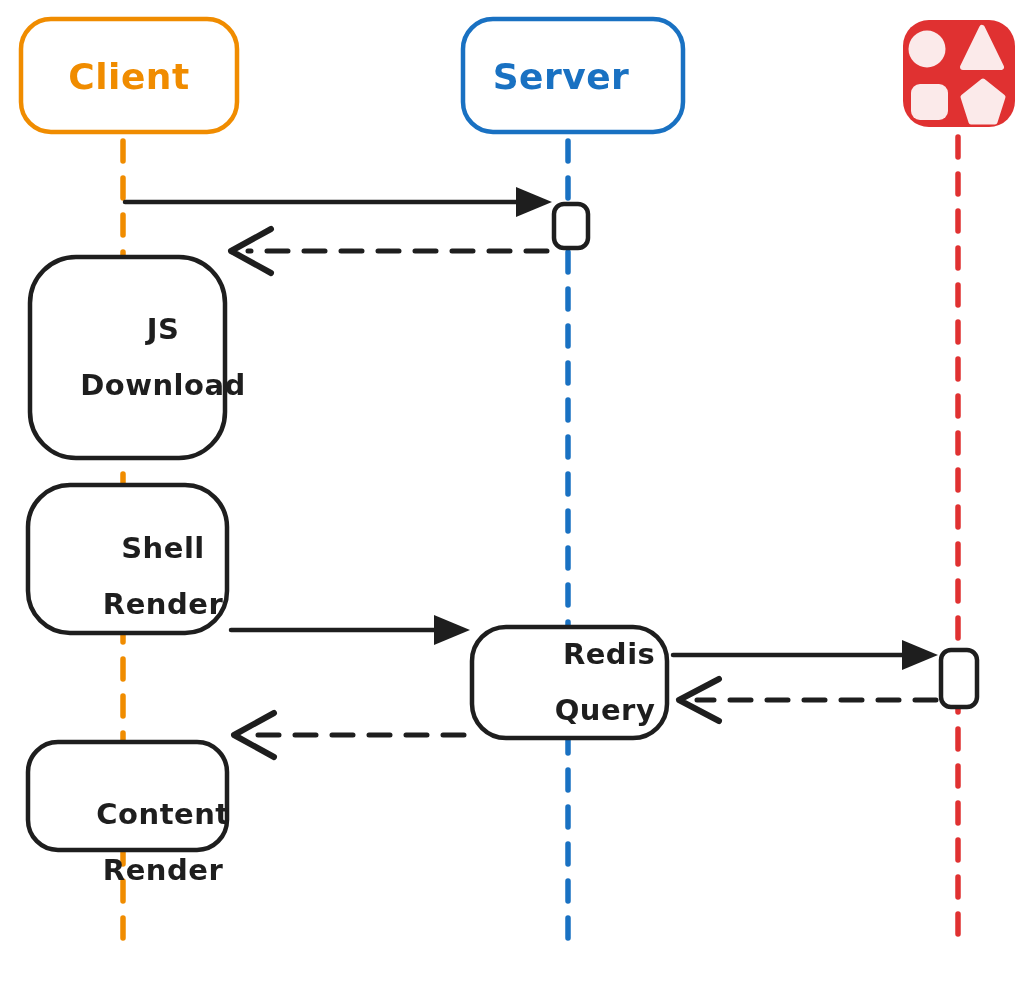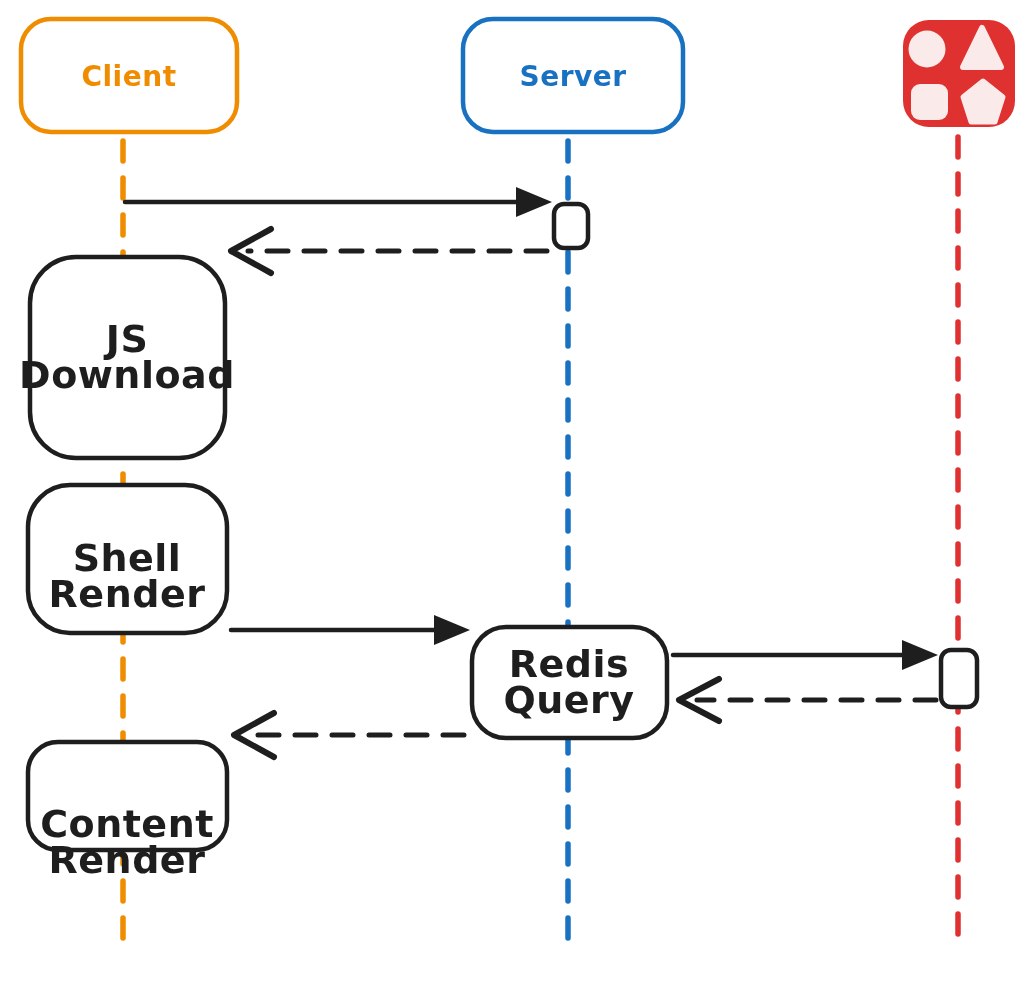--- a/index.html
+++ b/index.html
@@ -23,25 +23,26 @@
     position: absolute;
     transform: translate(-50%, -50%);
     text-align: center;
     white-space: pre-line;
     color: #1e1e1e;
     font-weight: 600;
     letter-spacing: 0.5px;
     pointer-events: none;
   }
   .lbl.actor {
-    font-size: 28px;
+    font-size: 36px;
   }
   .lbl.node {
-    font-size: 38px;
-    line-height: 36px;
+    font-size: 29px;
+    line-height: 56px;
+    margin-left: 36px;
   }
   .lbl.client-color { color: #f08c00; }
   .lbl.server-color { color: #1971c2; }
 </style>
 </head>
 <body>
 
 <div class="canvas">
 
   <svg width="1033" height="981" viewBox="0 0 1033 981" xmlns="http://www.w3.org/2000/svg">
@@ -100,22 +101,22 @@
     <g>
       <rect x="903" y="20" width="112" height="107" rx="26" fill="#e03131"></rect>
       <circle cx="927" cy="49" r="18.5" fill="#fbeaea"></circle>
       <polygon points="982,28 1001,67 963,67" fill="#fbeaea" stroke="#fbeaea" stroke-width="6" stroke-linejoin="round"></polygon>
       <rect x="911" y="84" width="37" height="36" rx="9" fill="#fbeaea"></rect>
       <polygon points="983,81 1003,97 995,122 971,122 963,97" fill="#fbeaea" stroke="#fbeaea" stroke-width="5" stroke-linejoin="round"></polygon>
     </g>
   </svg>
 
   <div class="lbl actor client-color" style="left:129px; top:76px;">Client</div>
-  <div class="lbl actor server-color" style="left:573px; top:76px;">Server</div>
+  <div class="lbl actor server-color" style="left:561px; top:76px;">Server</div>
   <div class="lbl node" style="left:127px; top:357px;">JS
 Download</div>
   <div class="lbl node" style="left:127px; top:576px;">Shell
 Render</div>
-  <div class="lbl node" style="left:569px; top:682px;">Redis
+  <div class="lbl node" style="left:569px; top:682px;text-align:right;">Redis
 Query</div>
   <div class="lbl node" style="left:127px; top:842px;">Content
 Render</div>
 </div>
 
 </body></html>

